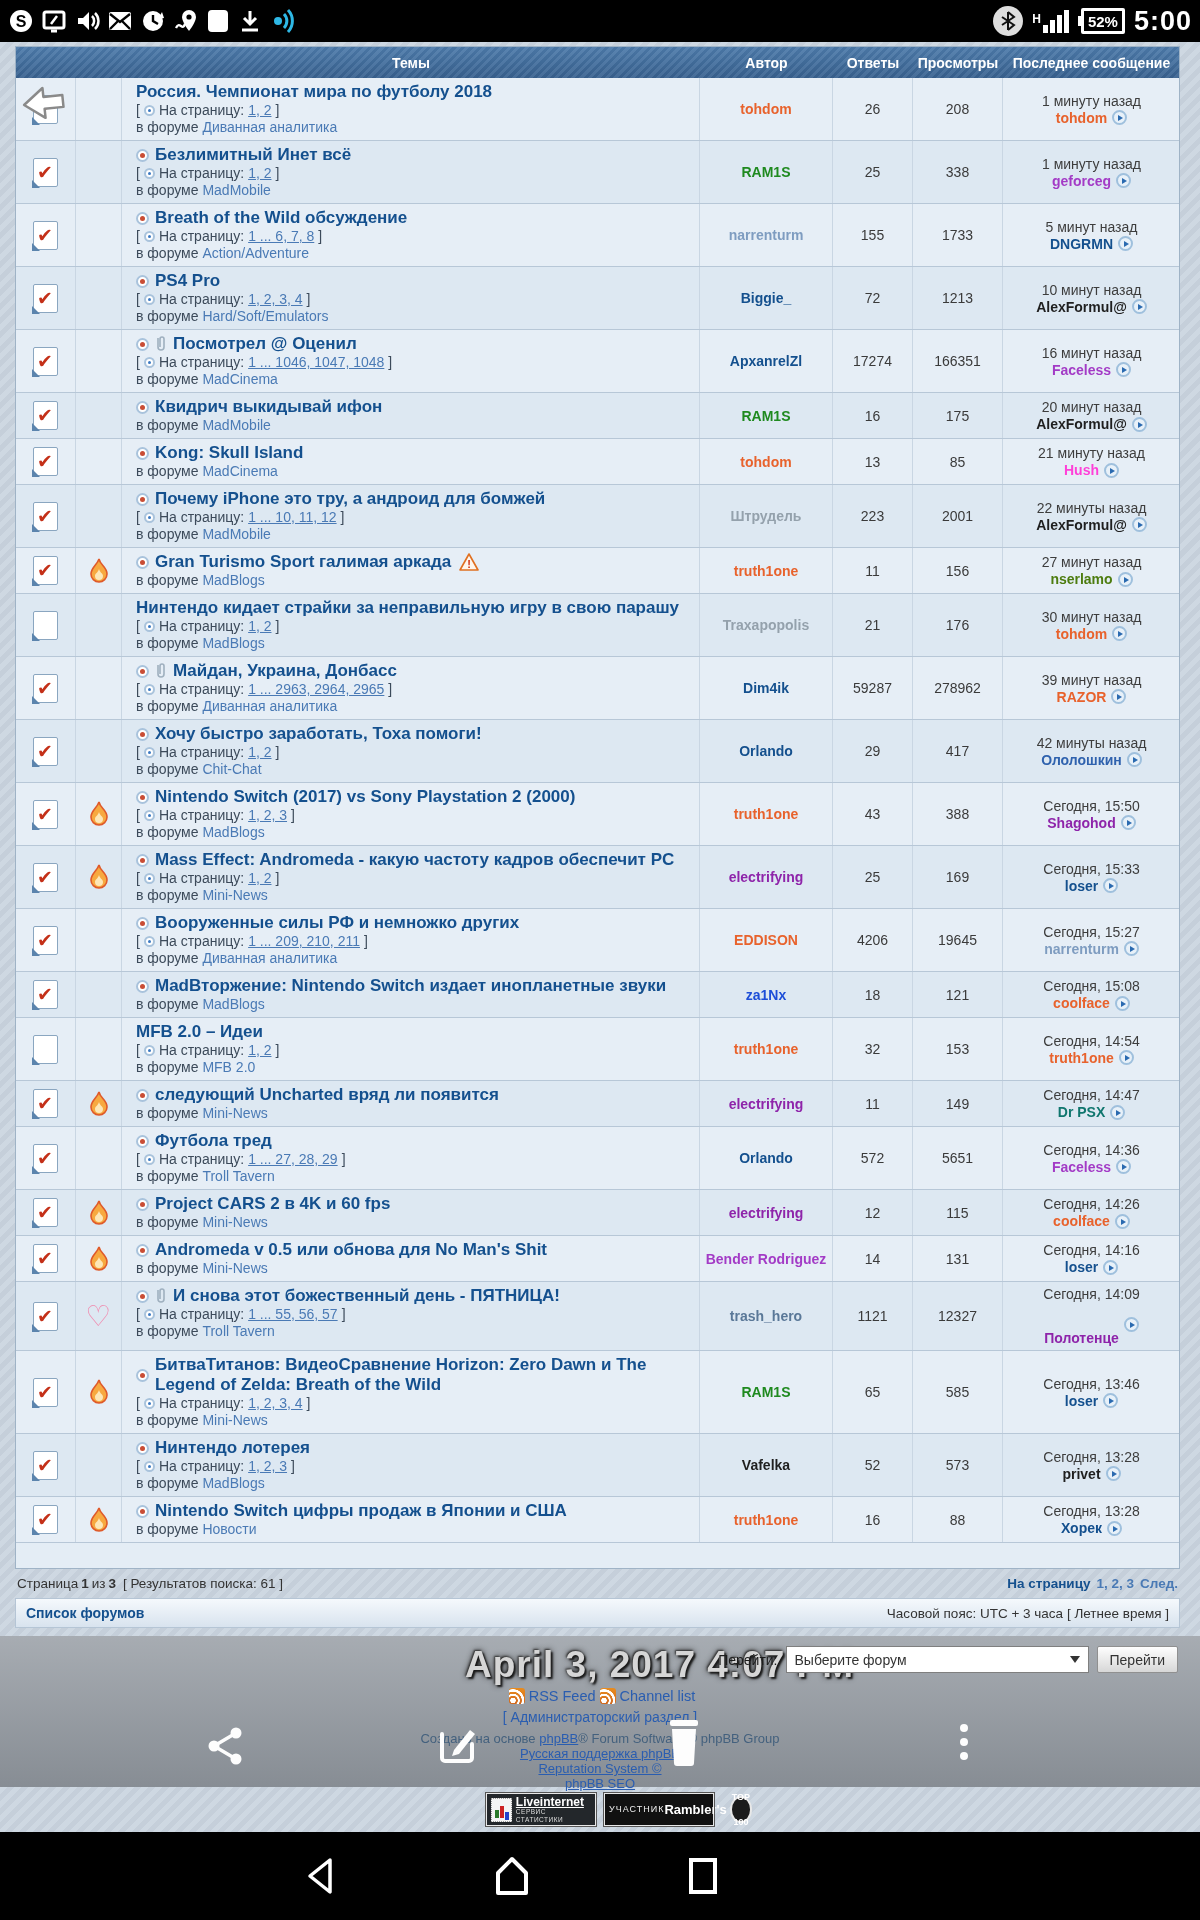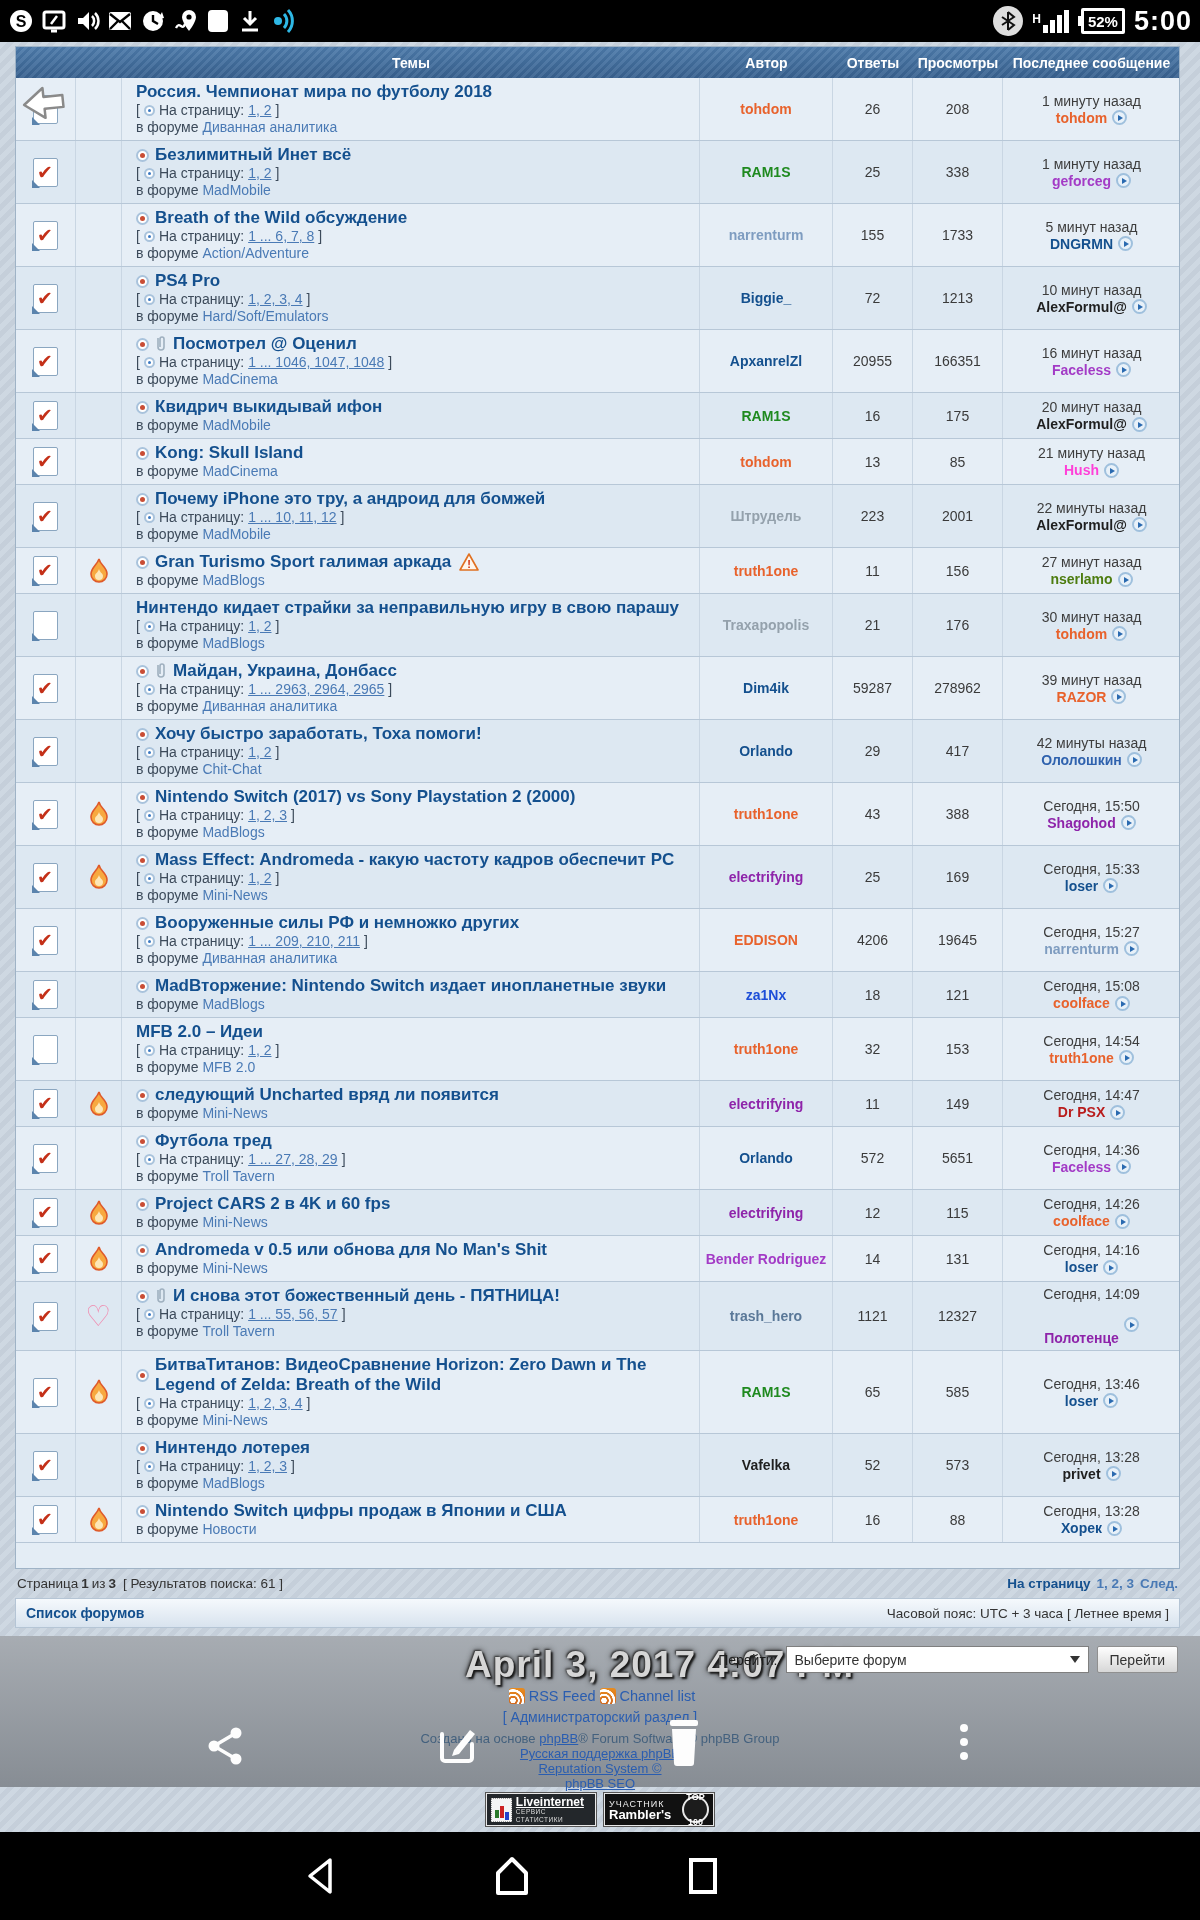--- a/index.html
+++ b/index.html
@@ -117,21 +117,21 @@
   
   .badges{flex:none;height:45px;display:flex;align-items:center;justify-content:center;gap:8px;
     background:repeating-linear-gradient(135deg,#ced8e2 0 5px,#c5cfda 5px 10px);}
   .badge-li{width:110px;height:33px;background:#23272b;border:1px solid #e8e8e8;outline:1px solid #555;display:flex;align-items:center;padding:2px 4px;gap:4px;}
   .badge-li .chart{width:22px;height:24px;background:#f4f4f4;border:1px dotted #999;position:relative;}
   .badge-li .chart::after{content:"";position:absolute;left:3px;bottom:3px;width:4px;height:8px;background:#2a7a2a;
     box-shadow:5px 0 0 0 #c22,5px -4px 0 0 #c22,10px 2px 0 0 #24c;}
   .badge-li .t1{color:#fff;font-weight:bold;font-size:12px;line-height:12px;text-decoration:underline;}
   .badge-li .t2{color:#ddd;font-size:6.5px;line-height:8px;letter-spacing:.5px;}
   .badge-ra{width:110px;height:33px;background:#111;border:1px solid #e8e8e8;outline:1px solid #555;display:flex;align-items:center;padding:2px 4px;gap:3px;}
-  .badge-ra .col{display:flex;flex-direction:column;}
+  .badge-ra .col{display:flex;flex-direction:row;}
   .badge-ra .r1{color:#eee;font-size:9px;letter-spacing:1px;}
   .badge-ra .r2{color:#fff;font-size:13px;font-weight:bold;line-height:12px;}
   .badge-ra .circ{margin-left:auto;width:27px;height:27px;border-radius:50%;background:#1c1c1c;border:2px solid #e8e8e8;color:#fff;
     display:flex;flex-direction:column;align-items:center;justify-content:center;font-weight:bold;gap:16px;}
   .badge-ra .circ b{font-size:9px;line-height:9px;}
   .badge-ra .circ span{font-size:9px;line-height:9px;}
 
   
   .navbar{flex:1;background:#000;position:relative;}
   .navbar svg{position:absolute;top:50%;}
@@ -437,21 +437,21 @@
       </div>
       <div class="l3">
         <span class="inf">в форуме</span>
         <a href="#" class="forum">MadCinema</a>
       </div>
     </div>
     <div class="c c4">
               <a href="#" class="author" style="color: rgb(20, 80, 142);">ApxanrelZl</a>
             </div>
     <div class="c c5">
-              <span class="num reps">20955</span>
+              <span class="num reps">17274</span>
             </div>
     <div class="c c6">
               <span class="num views">166351</span>
             </div>
     <div class="c c7">
       <span class="time">16 минут назад</span>
       <span class="luline">
         <a href="#" class="luser" style="color: rgb(163, 59, 198);">Faceless</a>
         <span class="goico"></span>
       </span>
@@ -1037,21 +1037,21 @@
             </div>
     <div class="c c5">
               <span class="num reps">11</span>
             </div>
     <div class="c c6">
               <span class="num views">149</span>
             </div>
     <div class="c c7">
       <span class="time">Сегодня, 14:47</span>
       <span class="luline">
-        <a href="#" class="luser" style="color: #b91c1c;">Dr PSX</a>
+        <a href="#" class="luser" style="color: #0f766e;">Dr PSX</a>
         <span class="goico"></span>
       </span>
     </div>
   </div>
           <div class="trow odd ic-check has-dot">
     <div class="c c1">
       <div class="pageico">
                 <span class="chk">✔</span>
               </div>
 

